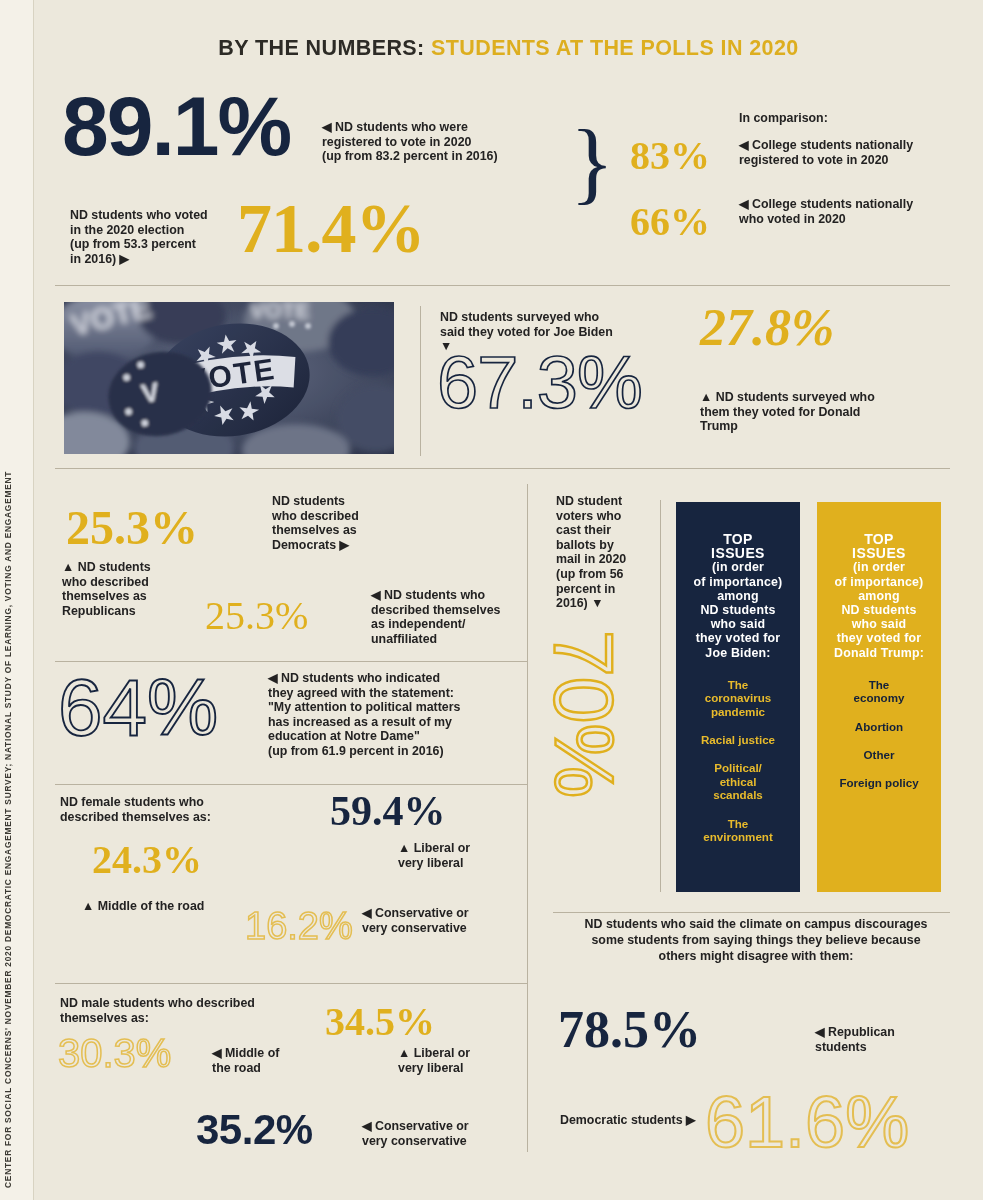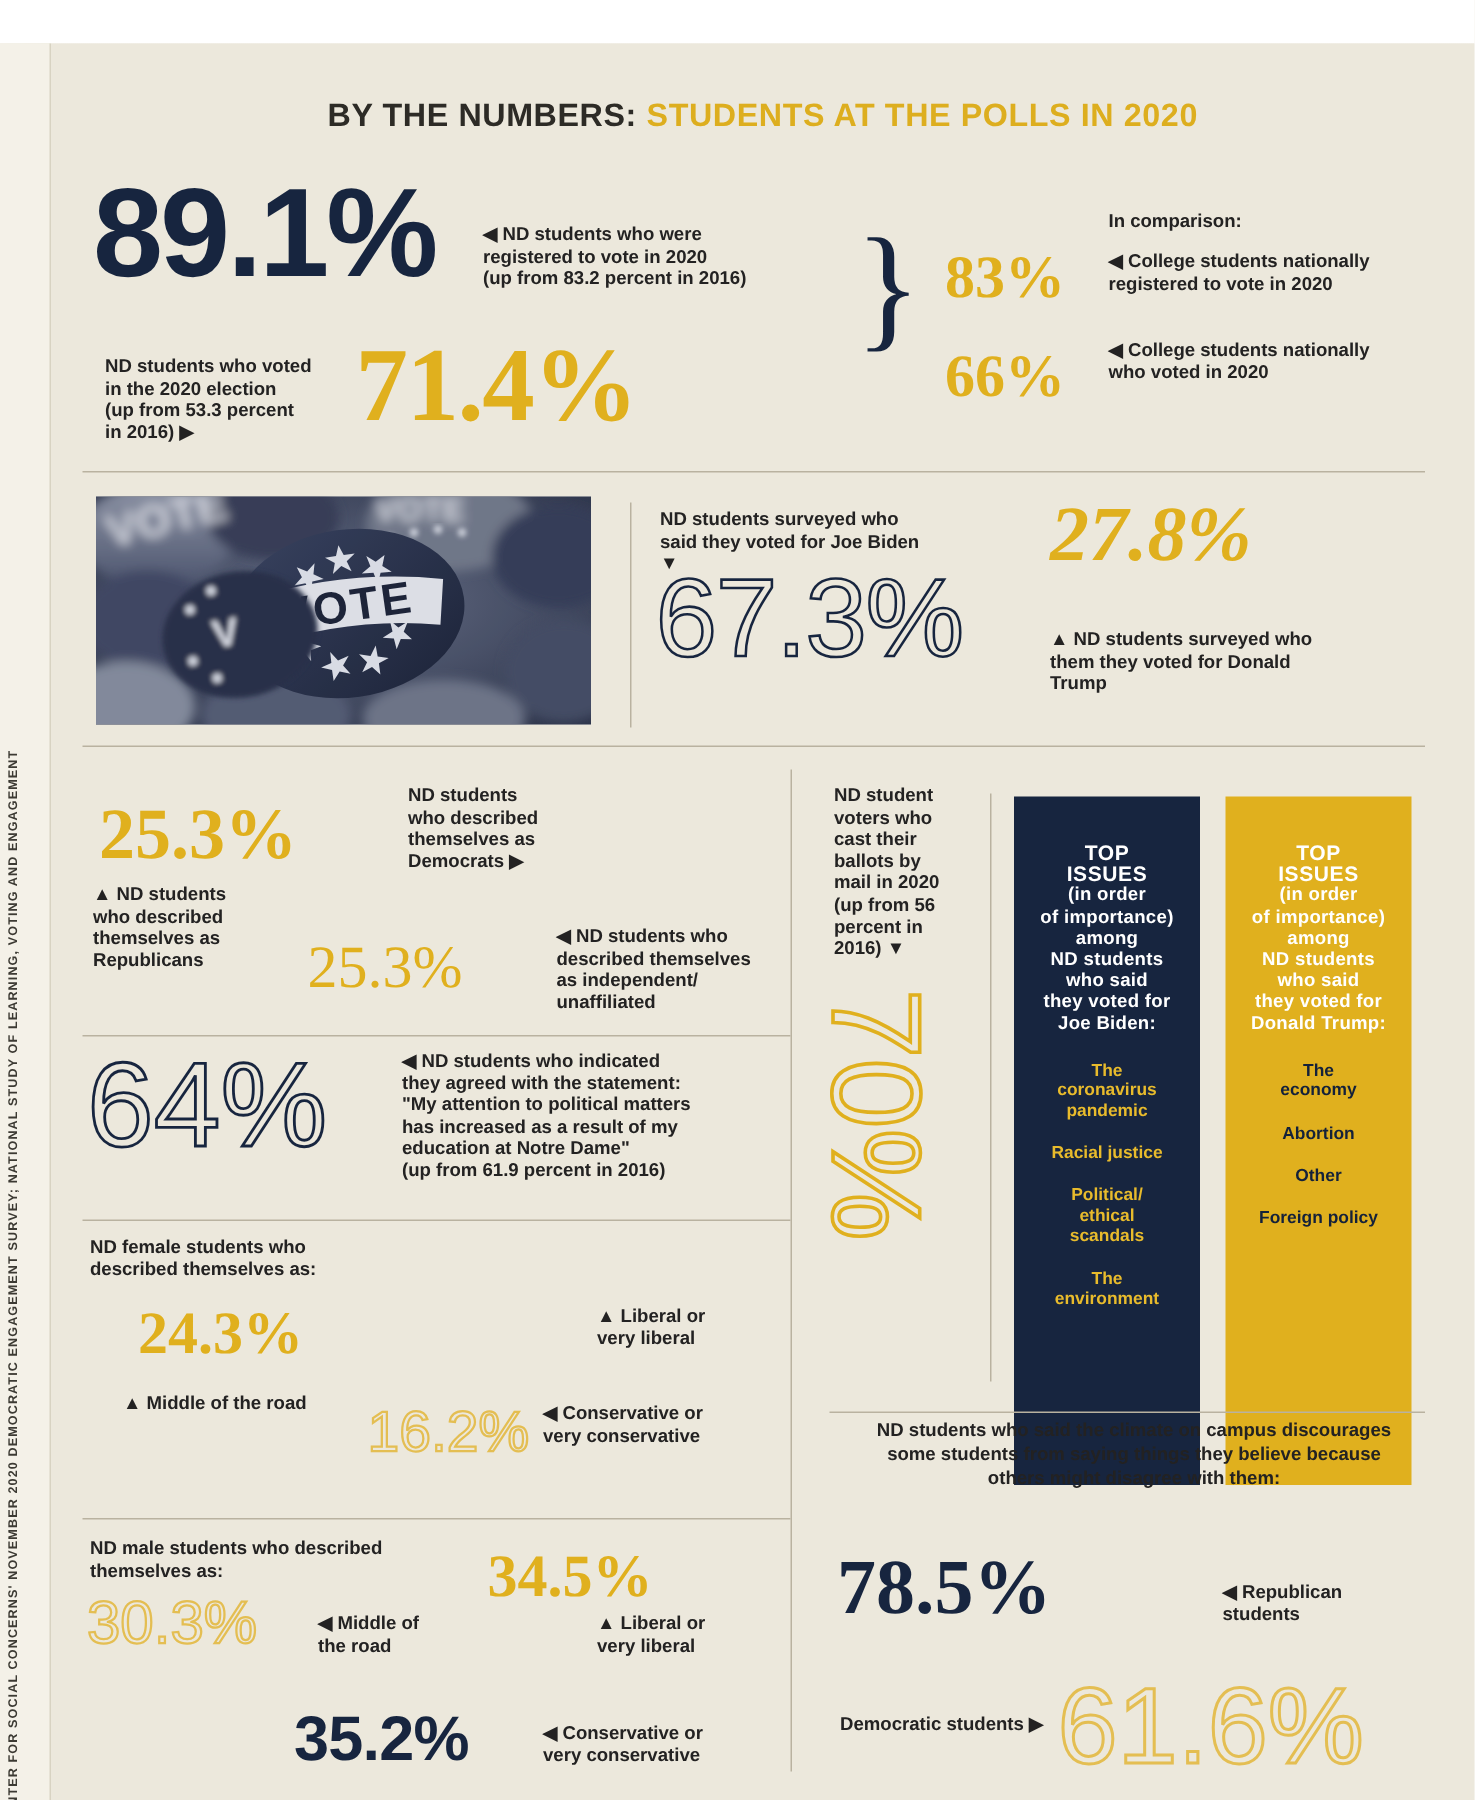--- a/index.html
+++ b/index.html
@@ -7,21 +7,20 @@
   body {
     font-family: "Liberation Sans", sans-serif;
     width: 983px; height: 1200px;
     position: relative; overflow: hidden;
   }
 
   #page {
     position: absolute; inset: 0;
     background: #ece8dc;
     background-image: linear-gradient(90deg, #f3f0e7 0px, #ece8dc 34px, #ece8dc 100%);
-    margin-top: 29px;
   }
 
   
   .credit-rail {
     position: absolute; left: 0; top: 0; width: 34px; height: 1200px;
     background: #f4f1e8;
     border-right: 1px solid #d8d3c2;
   }
   .credit-text {
     position: absolute;
@@ -85,21 +84,21 @@
   
   .photo {
     position: absolute; left: 64px; top: 302px; width: 330px; height: 152px;
     overflow: hidden;
     background: #4a5269;
   }
   .photo svg { display: block; }
 
   
   .panel {
-    position: absolute; top: 502px; width: 124px; height: 459px;
+    position: absolute; top: 502px; width: 124px; height: 390px;
     text-align: center; padding-top: 30px;
   }
   .panel.navy-panel { left: 676px; background: #17253f; }
   .panel.gold-panel { left: 817px; background: #e0b01e; }
   .panel-head {
     font-size: 12.4px; line-height: 14.2px; font-weight: 700;
     letter-spacing: 0.2px;
   }
   .panel-head .big { font-size: 14px; letter-spacing: 0.4px; }
   .panel-list { margin-top: 18px; }
@@ -296,20 +295,21 @@
 "My attention to political matters
 has increased as a result of my
 education at Notre Dame"
 (up from 61.9 percent in 2016)</div>
 
   <div class="hr" style="left:55px; top:784px; width:472px;"></div>
 
   <div class="blk cap" style="left:60px; top:795px; width:230px; white-space:pre-line;">ND female students who
 described themselves as:</div>
 
+  <div class="num navy num-slab" style="left:330px; top:790px; font-size:42px;">59.4%</div>
 
   <div class="blk cap" style="left:398px; top:841px; width:140px; white-space:pre-line;">▲ Liberal or
 very liberal</div>
 
   <div class="num gold num-slab" style="left:92px; top:840px; font-size:40px;">24.3%</div>
 
   <div class="blk cap" style="left:82px; top:899px;">▲ Middle of the road</div>
 
   <div class="num outline-gold-soft" style="left:245px; top:907px; font-size:38px;">16.2%</div>
 

